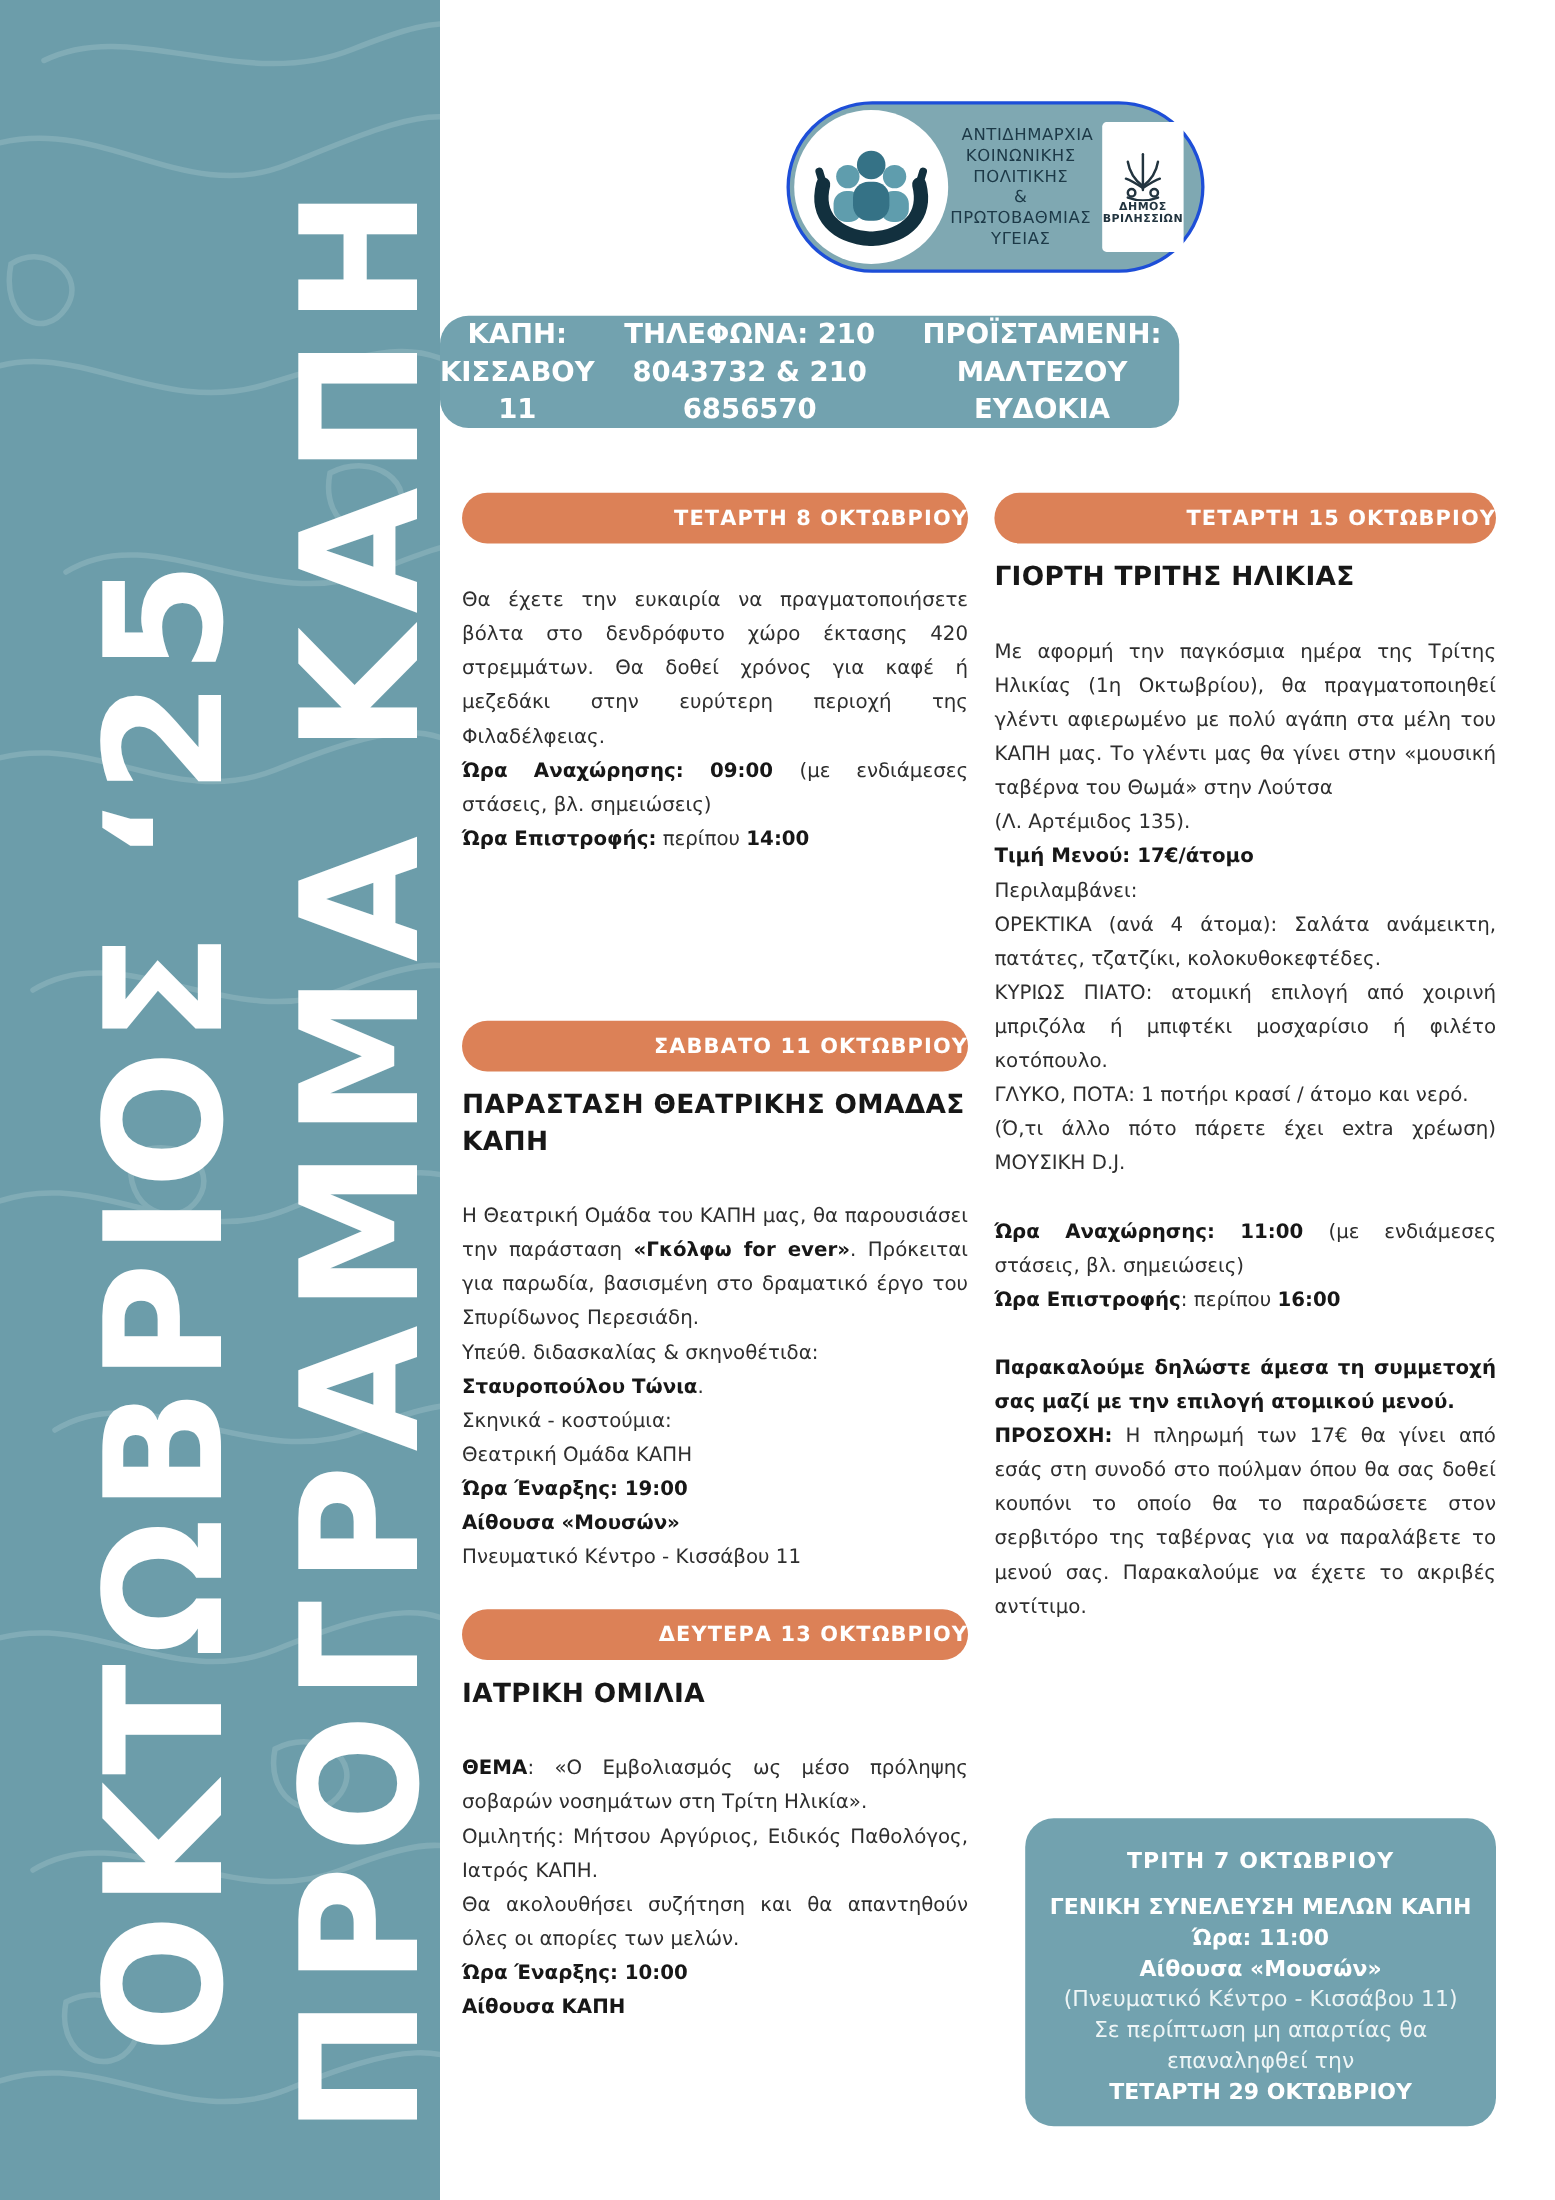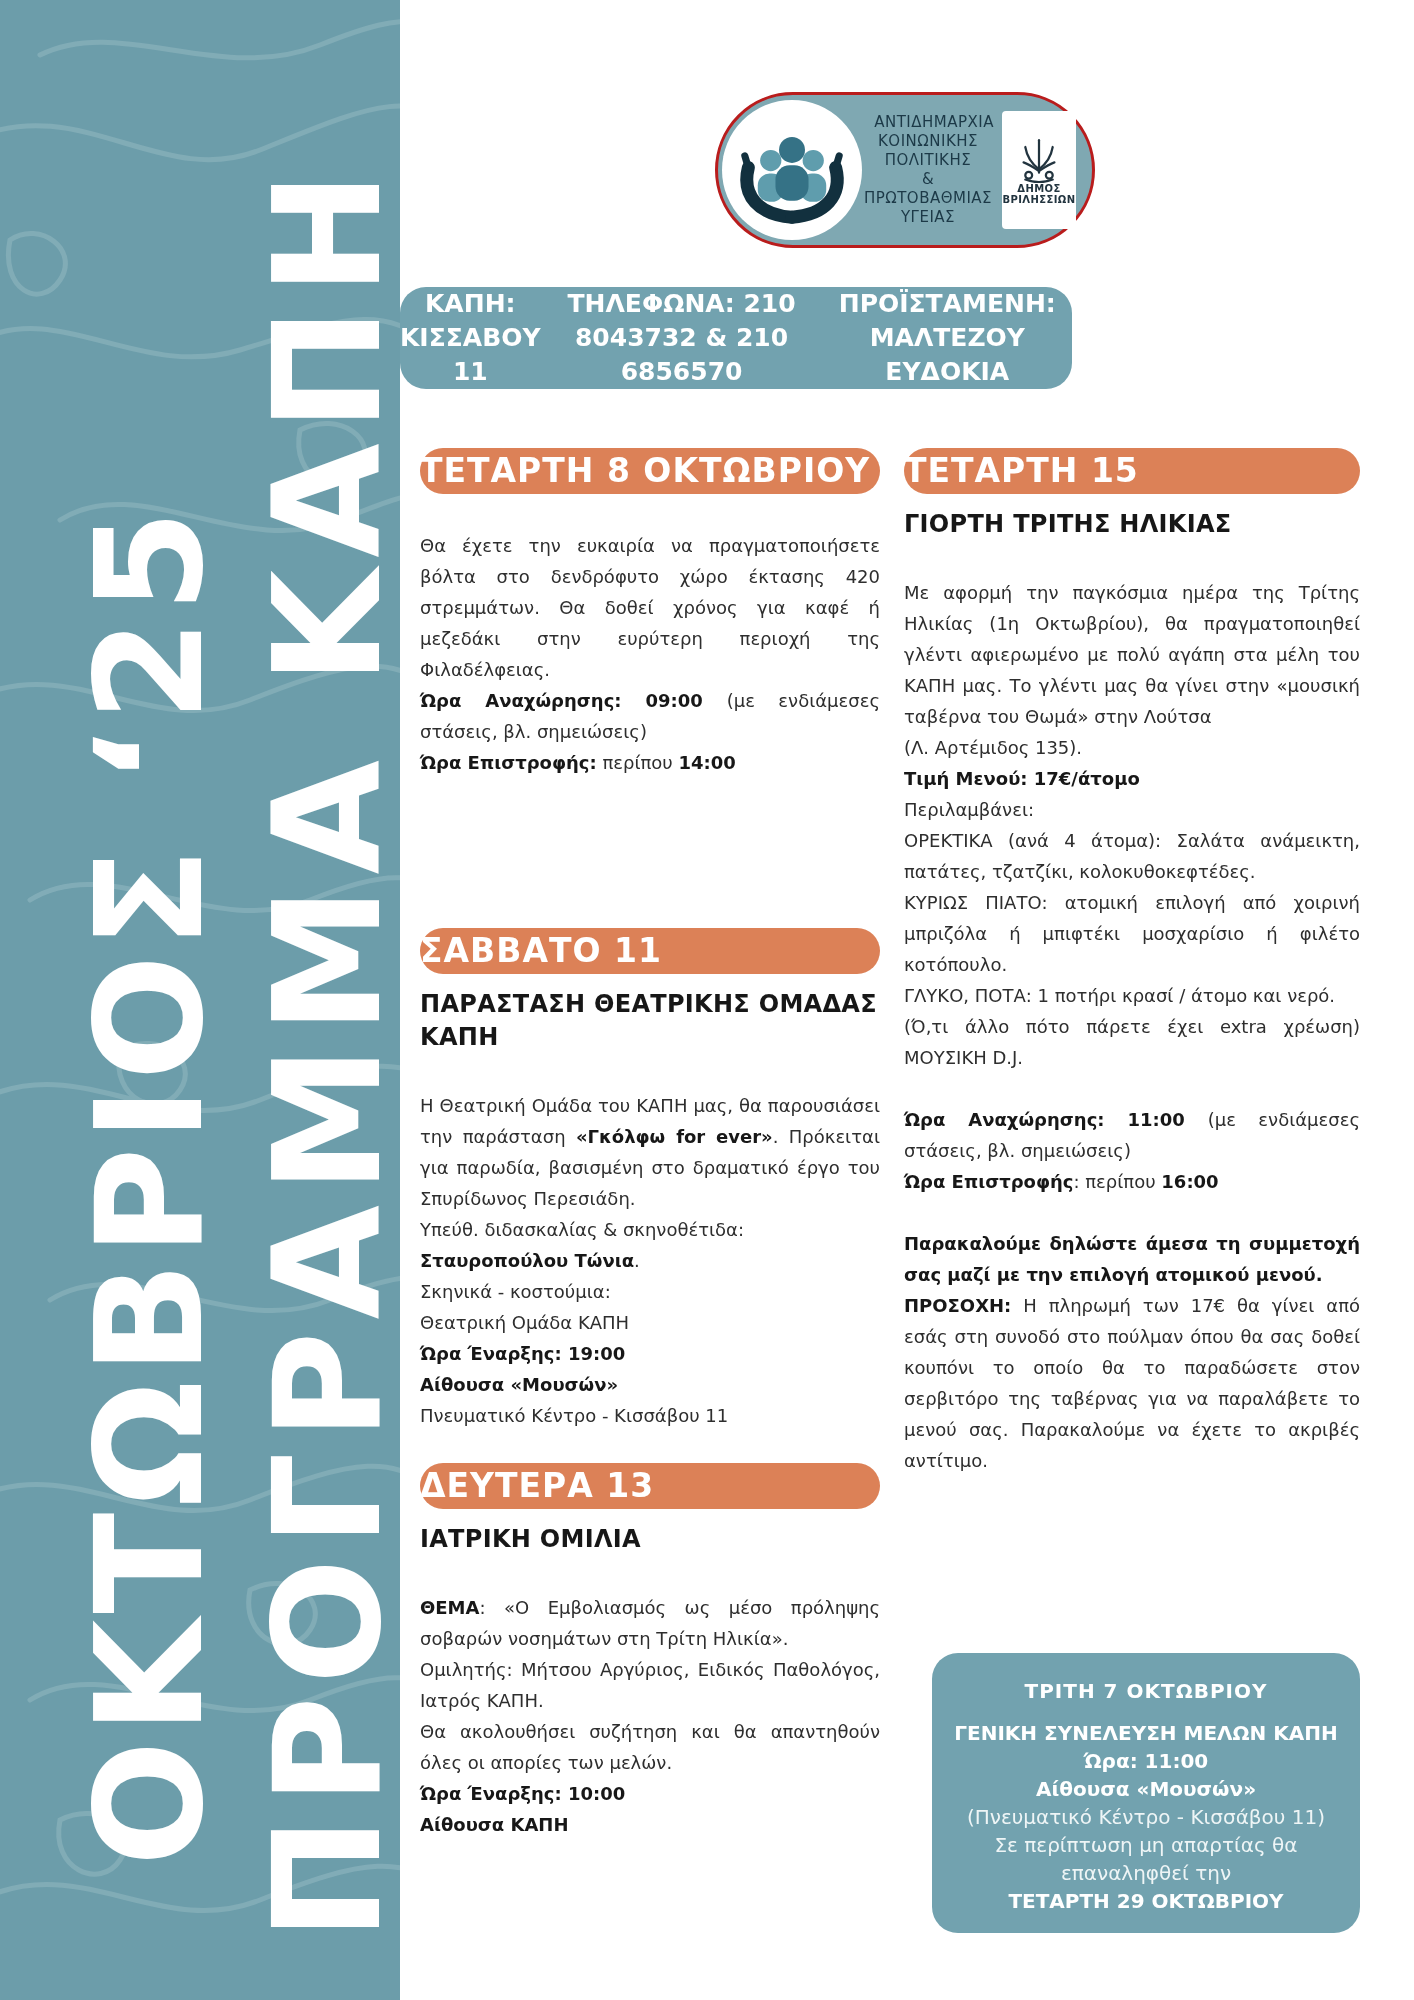--- a/index.html
+++ b/index.html
@@ -8,41 +8,41 @@
   
   .band{position:absolute;left:0;top:0;width:400px;height:2000px;background:#6c9daa;z-index:0;}
   .band svg{display:block;}
   
   .vt{position:absolute;color:#ffffff;font-weight:800;white-space:nowrap;
       text-align:center;z-index:1;transform:rotate(-90deg);}
   .vt1{left:-650px;top:1105px;width:1600px;height:160px;line-height:160px;font-size:148px;letter-spacing:6px;}
   .vt2{left:-612px;top:965px;width:1880px;height:170px;line-height:170px;font-size:148px;letter-spacing:12px;}
   
   .logo-oval{position:absolute;left:715px;top:92px;width:380px;height:156px;background:#7fa8b2;
-             border:3px solid #b91c1c;border-radius:999px;z-index:2;display:flex;align-items:center;box-sizing:border-box;}
+             border:3px solid #1d4ed8;border-radius:999px;z-index:2;display:flex;align-items:center;box-sizing:border-box;}
   .logo-circle{width:140px;height:140px;background:#ffffff;border-radius:50%;margin-left:4px;flex:0 0 auto;
                display:flex;align-items:center;justify-content:center;}
   .dept{flex:1;text-align:right;color:#1c3947;font-size:15px;line-height:19px;letter-spacing:0.5px;padding-right:8px;}
   .dept .l0{font-weight:400;}
   .dept .lb{font-weight:400;text-align:center;}
   .embox{flex:0 0 auto;width:74px;height:118px;background:#ffffff;border-radius:4px;margin-right:16px;
          display:flex;flex-direction:column;align-items:center;justify-content:center;color:#22343f;}
   .embox .em-t{font-size:10px;font-weight:700;letter-spacing:0.4px;line-height:11px;}
   
   .contact{position:absolute;left:400px;top:287px;width:672px;height:102px;background:#72a2af;border-radius:26px;
            z-index:2;color:#ffffff;font-weight:700;font-size:25px;line-height:34px;text-align:center;
            display:flex;flex-direction:row;justify-content:center;}
   
   .col{position:absolute;width:460px;z-index:2;}
   .s1{left:420px;top:448px;}
   .s2{left:420px;top:928px;}
   .s3{left:420px;top:1463px;}
   .sr{left:904px;top:448px;width:456px;}
-  .pill{background:#dc8157;border-radius:28px;height:46px;line-height:46px;text-align:left;
-        color:#ffffff;font-weight:700;font-size:33px;letter-spacing:1px;margin-bottom:14px;}
+  .pill{background:#dc8157;border-radius:28px;height:46px;line-height:46px;text-align:right;
+        color:#ffffff;font-weight:700;font-size:19px;letter-spacing:1px;margin-bottom:14px;}
   .etitle{font-weight:700;color:#171717;font-size:24px;line-height:33px;letter-spacing:0.3px;
           white-space:pre-line;margin-bottom:4px;}
   .ebody{font-size:18px;line-height:31px;text-align:justify;white-space:pre-wrap;color:#2e2e2e;margin-top:36px;}
   .ebody .b{font-weight:700;color:#171717;}
   
   .bottom-box{position:absolute;left:932px;top:1653px;width:428px;height:280px;background:#72a2af;
               border-radius:26px;z-index:2;color:#ffffff;text-align:center;box-sizing:border-box;
               padding:26px 18px 0 18px;}
   .bb-header{font-weight:700;font-size:20px;letter-spacing:1px;margin-bottom:16px;}
   .bb-body{font-size:20px;line-height:28px;white-space:pre-wrap;color:#eef5f6;}

